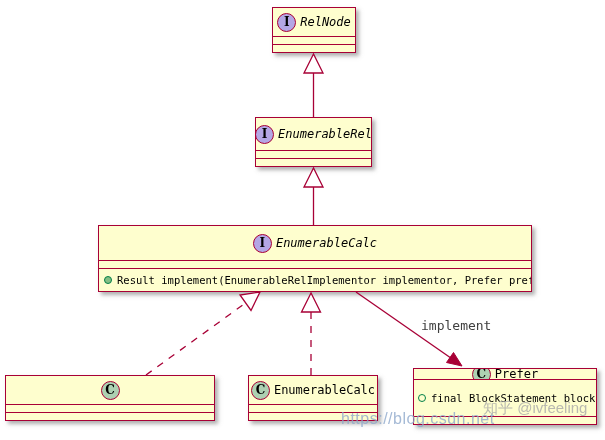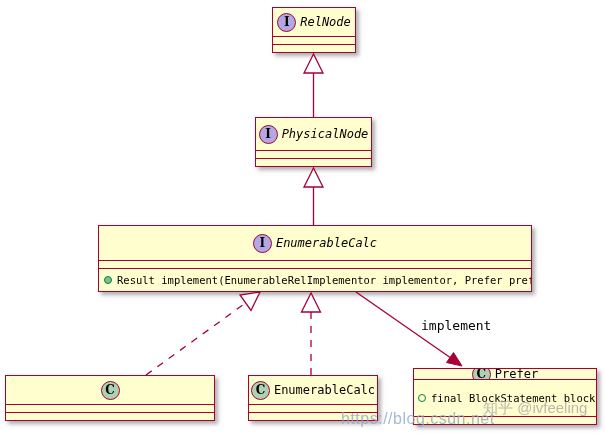--- a/index.html
+++ b/index.html
@@ -39,21 +39,21 @@
     display:flex;align-items:center;gap:5px;
     padding:5px 5px;font-size:10.5px;color:#000;white-space:nowrap;overflow:hidden;
   }
   .bullet{width:8px;height:8px;border-radius:50%;flex:0 0 auto;border:1px solid var(--bullet-rim)}
   .bullet.method{background:var(--bullet-green)}
   .bullet.field{background:transparent}
 
   svg.edges{position:absolute;left:0;top:0;z-index:5;pointer-events:none}
   .edge-label{
     position:absolute;left:421px;top:318px;z-index:6;
-    font-size:13px;color:#000000;font-family:"DejaVu Sans Mono",monospace;
+    font-size:13px;color:#404040;font-family:"DejaVu Sans Mono",monospace;
   }
   .watermark-url{
     position:absolute;left:341px;top:410px;z-index:9;
     font-family:"Liberation Sans",sans-serif;font-size:16px;letter-spacing:.5px;
     color:#8fa9cc;opacity:.8;white-space:nowrap;
   }
   .watermark-social{
     position:absolute;left:447px;top:399px;z-index:9;
     font-family:"Liberation Sans",sans-serif;font-size:15px;
     color:#a9a9a9;opacity:.8;white-space:nowrap;margin-left:36px;
@@ -69,21 +69,21 @@
       <span class="badge iface">I</span>
       <span class="uml-name">RelNode</span>
     </div>
     <div class="empty-compartment"></div>
     <div class="empty-compartment"></div>
   </div>
 
   <div class="uml-box" style="left:255px;top:117px;width:117px;height:50px;">
     <div class="uml-title italic">
       <span class="badge iface">I</span>
-      <span class="uml-name">PhysicalNode</span>
+      <span class="uml-name">EnumerableRel</span>
     </div>
     <div class="empty-compartment"></div>
     <div class="empty-compartment"></div>
   </div>
 
   <div class="uml-box" style="left:98px;top:225px;width:434px;height:67px;">
     <div class="uml-title italic">
       <span class="badge iface">I</span>
       <span class="uml-name">EnumerableCalc</span>
     </div>

